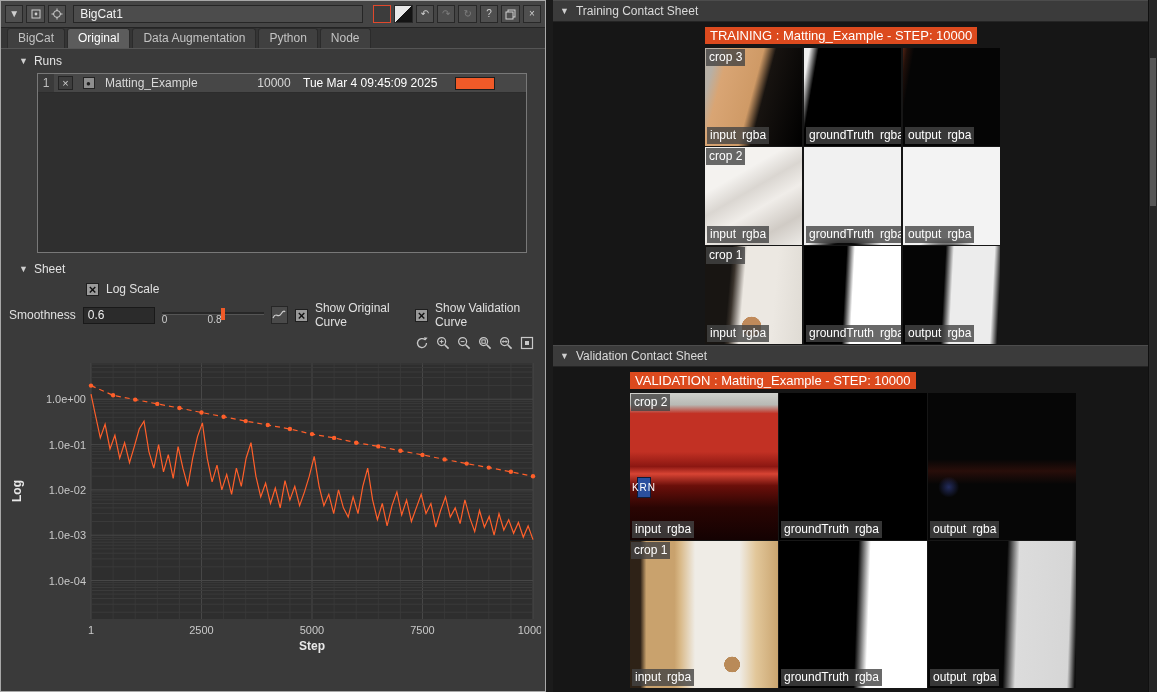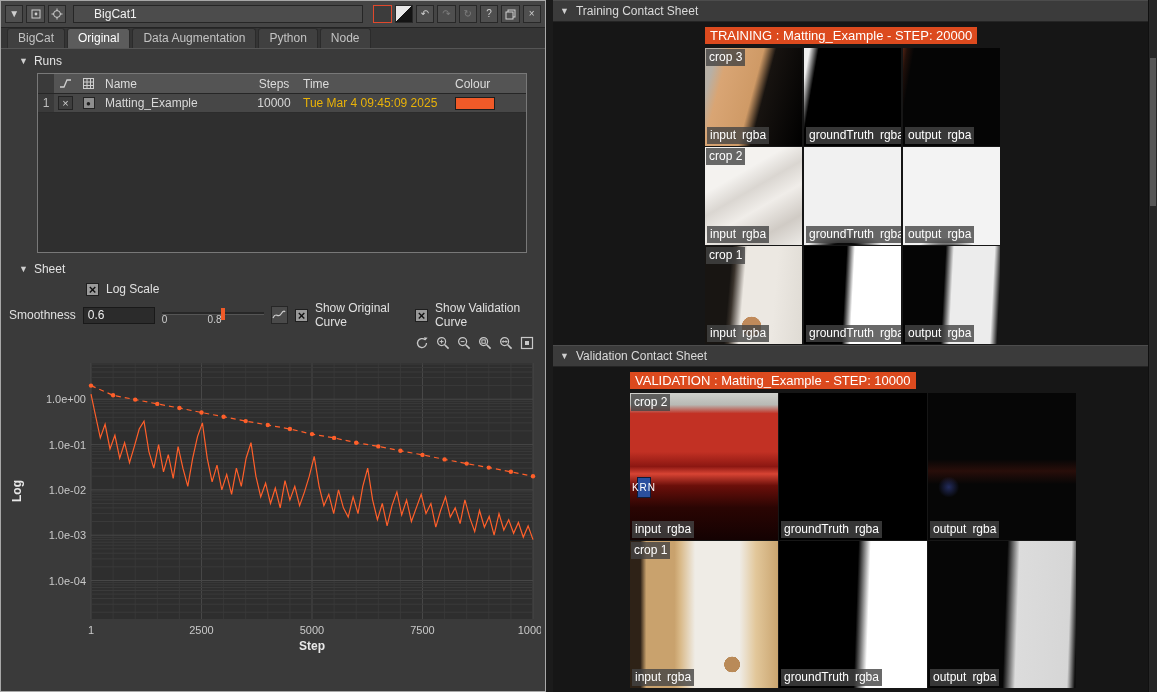--- a/index.html
+++ b/index.html
@@ -25,21 +25,21 @@
   .tb-btn{
     width:19px; height:18px; background:#4f4f4f; border:1px solid #282828;
     color:#cfcfcf; font-size:10px; line-height:1; display:flex; align-items:center;
     justify-content:center; padding:0; cursor:default;
   }
   .tb-btn.disabled{ color:#7d7d7d; }
   .swatch-btn{ background:#3c3c3c; border:1px solid #e0482c; }
   .bw-btn{ background:linear-gradient(135deg,#e9e9e9 50%, #141414 50%); }
   .name-field{
     width:300px; height:18px; background:#4c4c4c; border:1px solid #262626;
-    color:#f2f2f2; font-size:12px; padding:0 20px; margin:0 4px;
+    color:#f2f2f2; font-size:12px; padding:0 6px; margin:0 4px;
     font-family:"Liberation Sans", sans-serif;
   }
   .tb-spacer{ flex:1; }
 
   .tabbar{
     height:21px; background:#353535; border-bottom:1px solid #555;
     display:flex; align-items:flex-end; padding-left:6px; gap:2px;
   }
   .tab{
     padding:2px 10px 3px 10px; background:#404040; color:#c3c3c3;
@@ -65,21 +65,21 @@
   .rt-row{
     display:flex; height:19px; background:#474747; color:#d9d9d9;
     border-bottom:1px solid #2c2c2c; align-items:center;
   }
   .c-num{ width:16px; text-align:center; background:#3a3a3a; height:100%;
           display:flex; align-items:center; justify-content:center; color:#bdbdbd; }
   .c-del{ width:23px; display:flex; justify-content:center; align-items:center; }
   .c-radio{ width:23px; display:flex; justify-content:center; align-items:center; }
   .c-name{ width:150px; padding-left:5px; }
   .c-steps{ width:48px; text-align:center; }
-  .c-time{ width:152px; padding-left:5px; color:#eab308; }
+  .c-time{ width:152px; padding-left:5px; color:#ffffff; }
   .c-colour{ flex:1; padding-left:5px; display:flex; align-items:center; }
   .rt-header .c-name, .rt-header .c-time { color:#dcdcdc; }
   .mini-btn{
     width:15px; height:14px; background:#3e3e3e; border:1px solid #242424;
     color:#cfcfcf; font-size:11px; line-height:1; display:flex;
     align-items:center; justify-content:center; padding:0;
   }
   .radio-dot{ font-size:8px; color:#1e1e1e; background:#8f8f8f; width:12px; height:12px;
     border:1px solid #242424; display:flex; align-items:center; justify-content:center; }
   .swatch{ width:40px; height:13px; border:1px solid #1d1d1d; }
@@ -247,41 +247,20 @@
       <div class="tab">Python</div>
       <div class="tab">Node</div>
     </div>
 
     <div class="section-row">
       <span class="tri">▼</span>
       <span>Runs</span>
     </div>
 
     <div class="runs-table">
-      <div class="rt-header">
-        <div class="c-num"></div>
-        <div class="c-del">
-          <svg width="13" height="11" viewBox="0 0 13 11">
-              <polyline points="1,9 5,9 8,2 12,2" fill="none" stroke="#cfcfcf" stroke-width="1.3"></polyline>
-            </svg>
-        </div>
-        <div class="c-radio">
-          <svg width="11" height="11" viewBox="0 0 11 11">
-              <rect x="0.5" y="0.5" width="10" height="10" fill="none" stroke="#cfcfcf"></rect>
-              <line x1="0.5" y1="4" x2="10.5" y2="4" stroke="#cfcfcf"></line>
-              <line x1="0.5" y1="7.5" x2="10.5" y2="7.5" stroke="#cfcfcf"></line>
-              <line x1="4" y1="0.5" x2="4" y2="10.5" stroke="#cfcfcf"></line>
-              <line x1="7.5" y1="0.5" x2="7.5" y2="10.5" stroke="#cfcfcf"></line>
-            </svg>
-        </div>
-        <div class="c-name">Name</div>
-        <div class="c-steps">Steps</div>
-        <div class="c-time">Time</div>
-        <div class="c-colour">Colour</div>
-      </div>
       <div class="rt-row">
         <div class="c-num">1</div>
         <div class="c-del">
           <button class="mini-btn">
               <span>×</span>
             </button>
         </div>
         <div class="c-radio">
           <span class="radio-dot">
               <span>●</span>
@@ -495,21 +474,21 @@
 
   <div class="divider"></div>
 
   <section class="right-panel">
 
     <div class="sheet-header">
       <span class="tri">▼</span>
       <span>Training Contact Sheet</span>
     </div>
     <div class="sheet-body" id="training-body">
-        <div class="sheet-title" style="margin-left:152px;background:#dc4a1e">TRAINING : Matting_Example - STEP: 20000</div>
+        <div class="sheet-title" style="margin-left:152px;background:#dc4a1e">TRAINING : Matting_Example - STEP: 10000</div>
         <div class="cs-row" style="margin-left:152px">
           <div class="cs-cell t3-in">
             <span class="cs-tag crop-tag">crop 3</span>
             <span class="cs-label">
               <span class="cs-tag">input</span>
               <span class="cs-tag">rgba</span>
             </span>
           </div>
           <div class="cs-cell t3-gt">
             <span class="cs-label">

